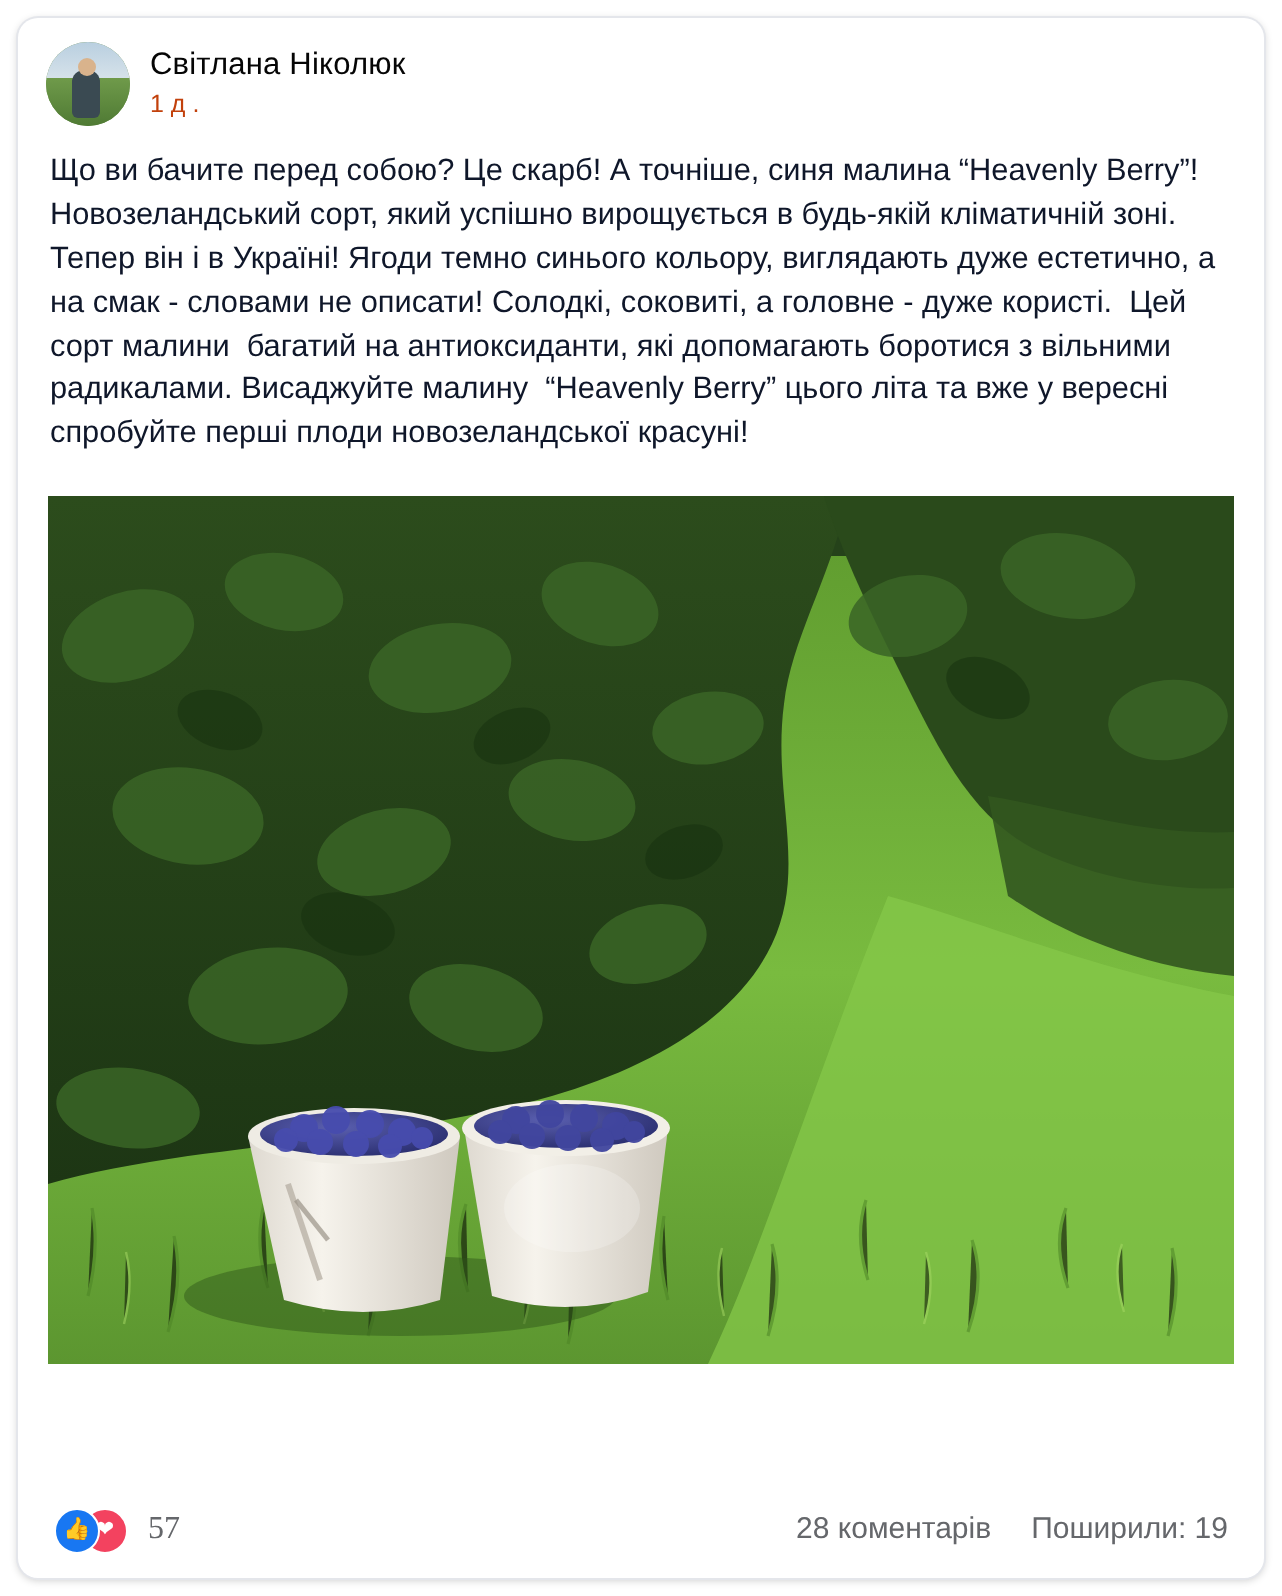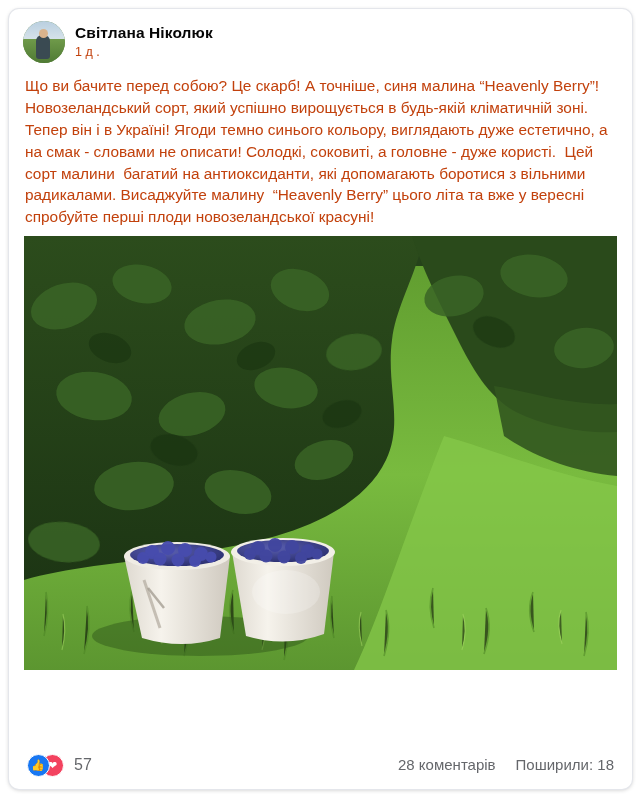--- a/index.html
+++ b/index.html
@@ -67,35 +67,35 @@
     background: #d9b38c;
   }
   .header-text {
     display: flex;
     flex-direction: column;
     justify-content: center;
     line-height: 1.15;
   }
   .author-name {
     font-size: 15.5px;
-    font-weight: bold;
+    font-weight: normal;
     color: #050505;
     letter-spacing: .1px;
   }
   .timestamp {
     font-size: 12.5px;
     color: #c2410c;
     margin-top: 3px;
   }
   
   .post-body {
-    padding: 6px 16px 8px 16px;
+    padding: 6px 16px 20px 16px;
     font-size: 15.4px;
     line-height: 1.42;
-    color: #c2410c;
+    color: #0f172a;
     white-space: pre-wrap;
     word-break: break-word;
   }
   
   .post-photo {
     position: relative;
     width: 593px;
     height: 434px;
     margin: 0 15px 0 15px;
     overflow: hidden;
@@ -133,20 +133,21 @@
     justify-content: center;
     font-size: 11px;
     color: #ffffff;
     line-height: 1;
   }
   .reaction-like { left: 0; background: #1877f2; z-index: 2; }
   .reaction-love { left: 14px; background: #f3425f; z-index: 1; }
   .reaction-count {
     font-size: 16px;
     color: #65676b;
+    font-family: Liberation Serif, serif;
   }
   .footer-right {
     display: flex;
     align-items: center;
     gap: 20px;
     font-size: 15px;
     color: #65676b;
   }
   .footer-right span { white-space: nowrap; }
 </style>
@@ -292,17 +293,17 @@
   <div class="post-footer">
     <div class="reactions">
       <div class="reaction-icons">
         <div class="reaction-bubble reaction-like">👍</div>
         <div class="reaction-bubble reaction-love">❤</div>
       </div>
       <div class="reaction-count">57</div>
     </div>
     <div class="footer-right">
       <span>28 коментарів</span>
-      <span>Поширили: 18</span>
+      <span>Поширили: 19</span>
     </div>
   </div>
 
 </div>
 
 </body></html>

